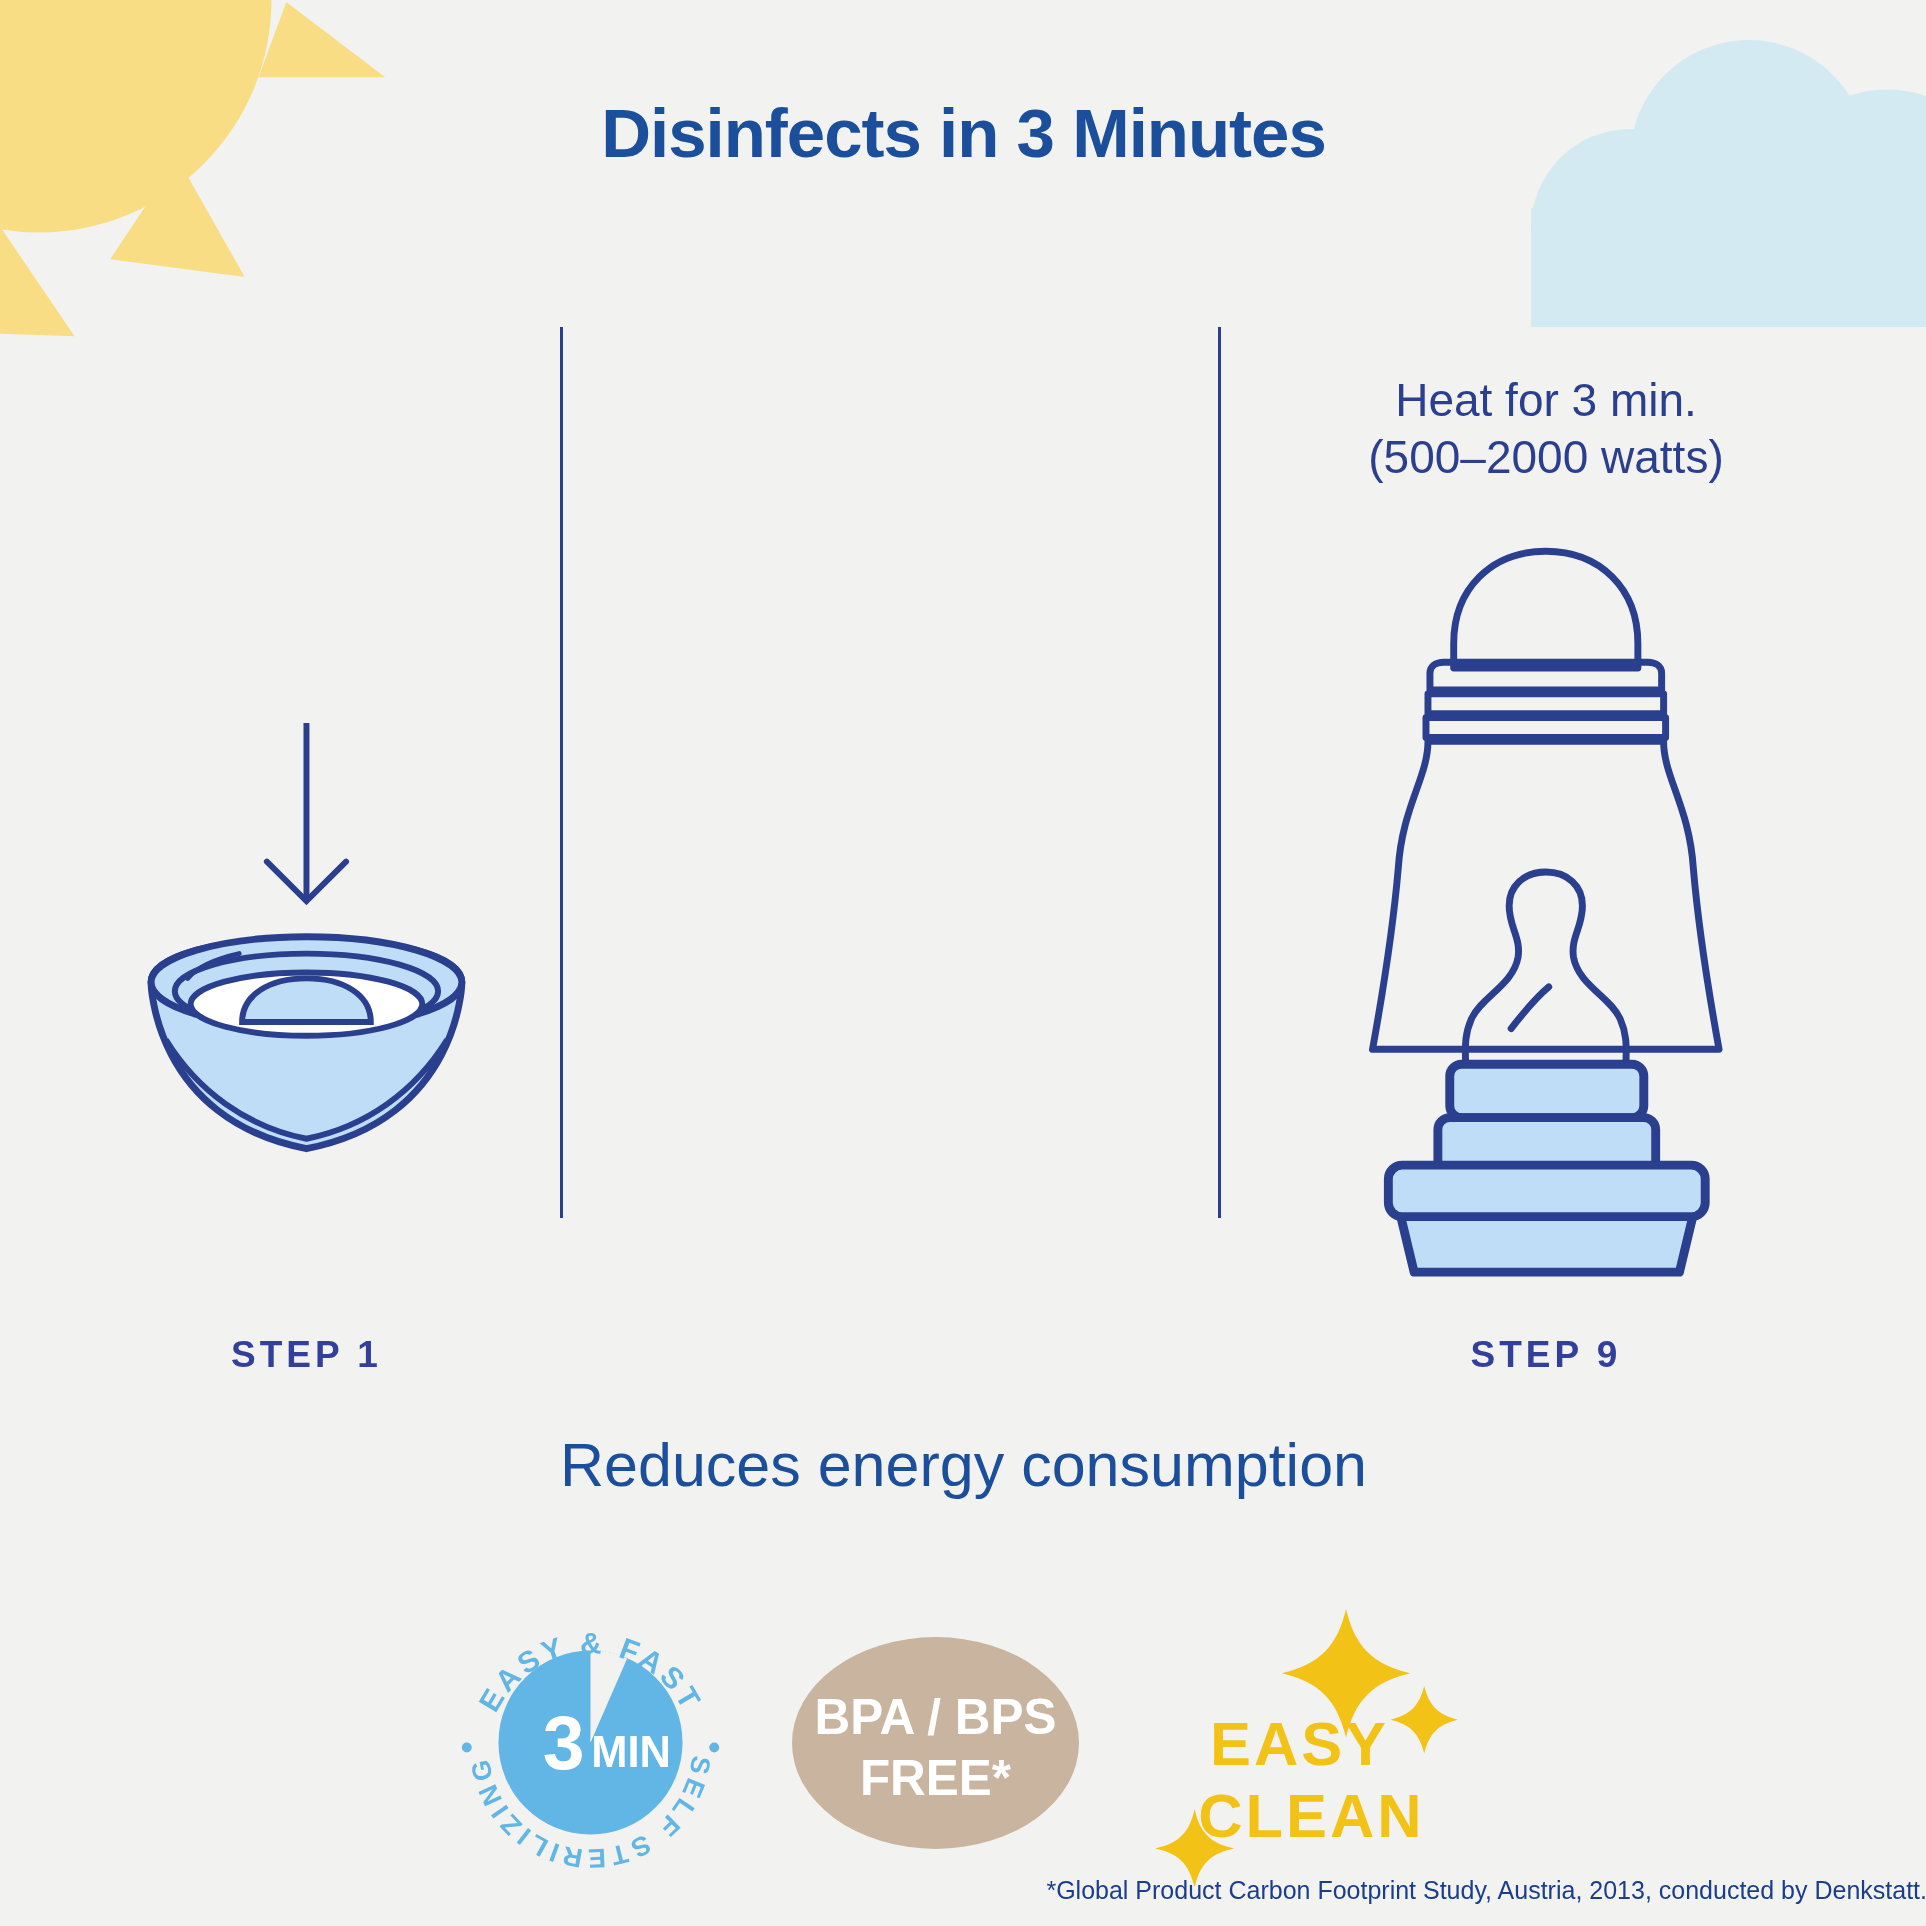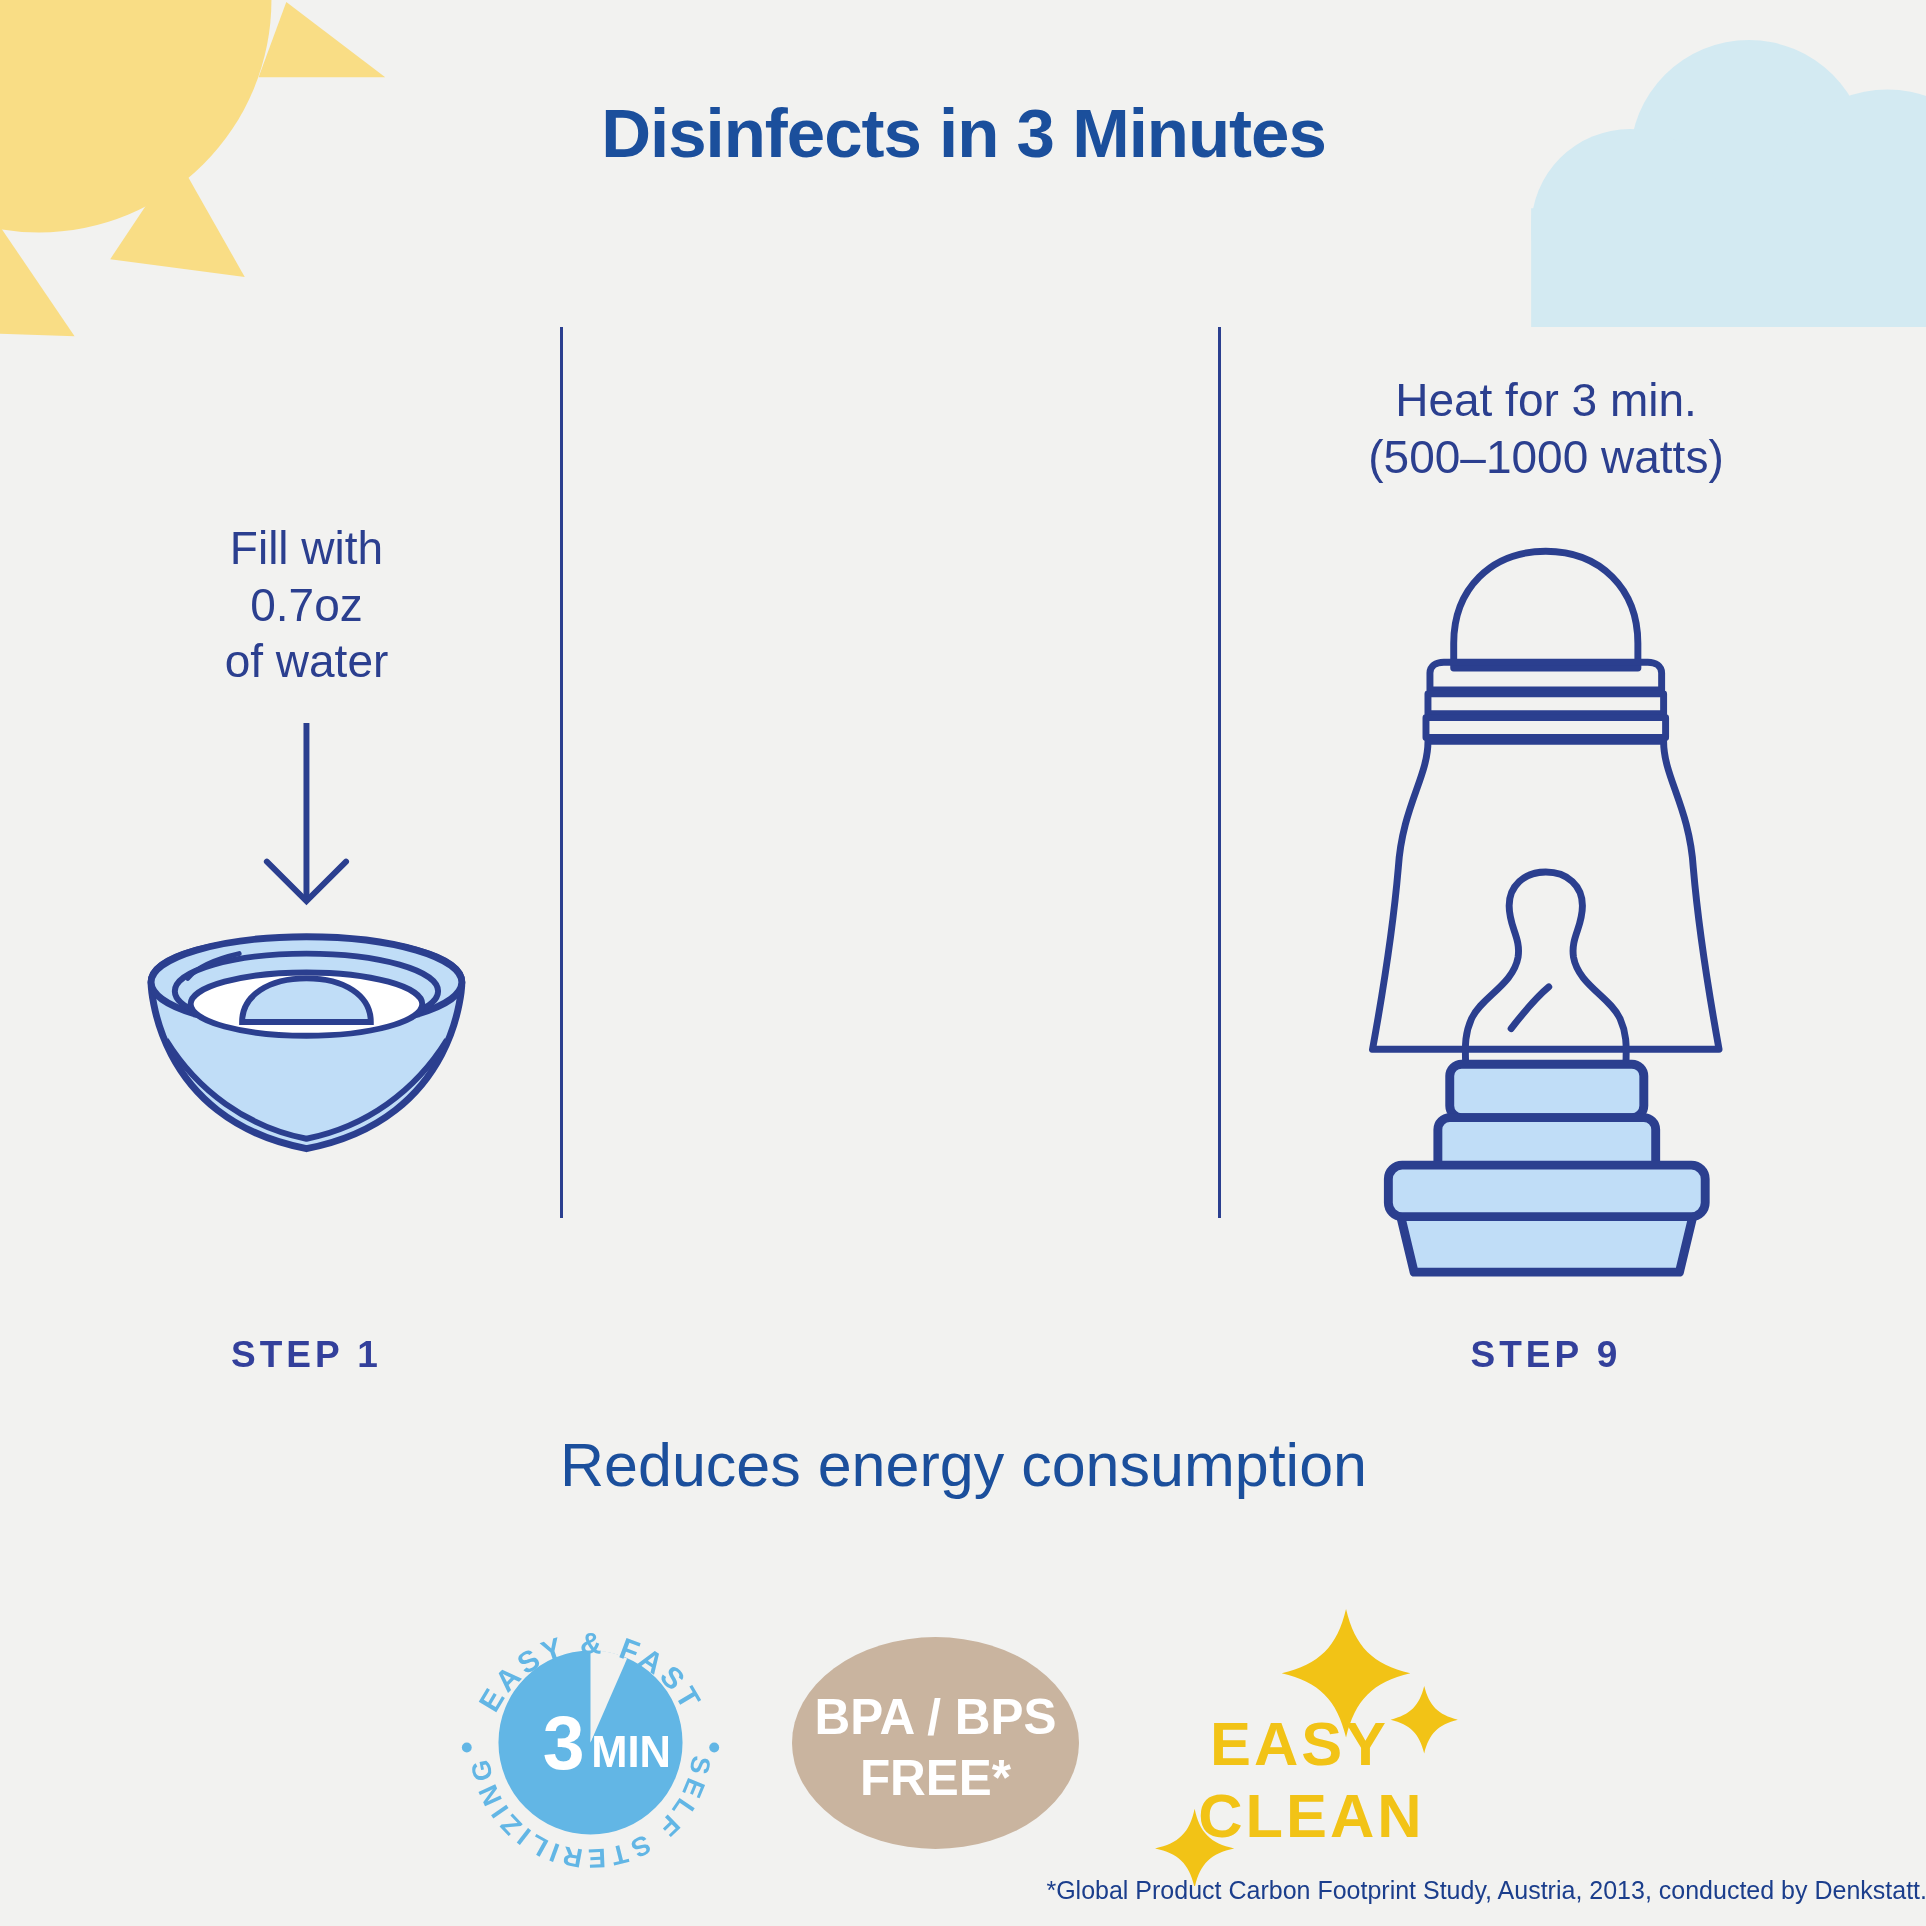--- a/index.html
+++ b/index.html
@@ -116,25 +116,20 @@
   </svg>
 
   <div class="title">Disinfects in 3 Minutes</div>
 
   <div class="steps">
 
     <div class="divider d1"></div>
     <div class="divider d2"></div>
 
     <div class="col col1">
-      <div class="caption cap1">
-        <div>Fill with</div>
-        <div>0.7oz</div>
-        <div>of water</div>
-      </div>
 
       <svg class="art art1" viewBox="0 0 500 590">
 
         <g fill="none" stroke="#2B3F8F" stroke-width="6" stroke-linecap="round">
           <line x1="250" y1="0" x2="250" y2="178"></line>
           <polyline points="210,140 250,180 290,140" fill="none"></polyline>
         </g>
 
         <g>
 
@@ -155,21 +150,21 @@
         </g>
       </svg>
 
       <div class="step-label">STEP 1</div>
     </div>
 
 
     <div class="col col3">
       <div class="caption cap3">
         <div>Heat for 3 min.</div>
-        <div>(500–1000 watts)</div>
+        <div>(500–2000 watts)</div>
       </div>
 
       <svg class="art art3" viewBox="0 0 650 810">
         <g fill="none" stroke="#2B3F8F" stroke-width="7" stroke-linejoin="round" stroke-linecap="round">
 
           <g>
             <path d="M232,165
                      C232,110 270,72 325,72
                      C380,72 418,110 418,165
                      L418,190 L232,190 Z"></path>

